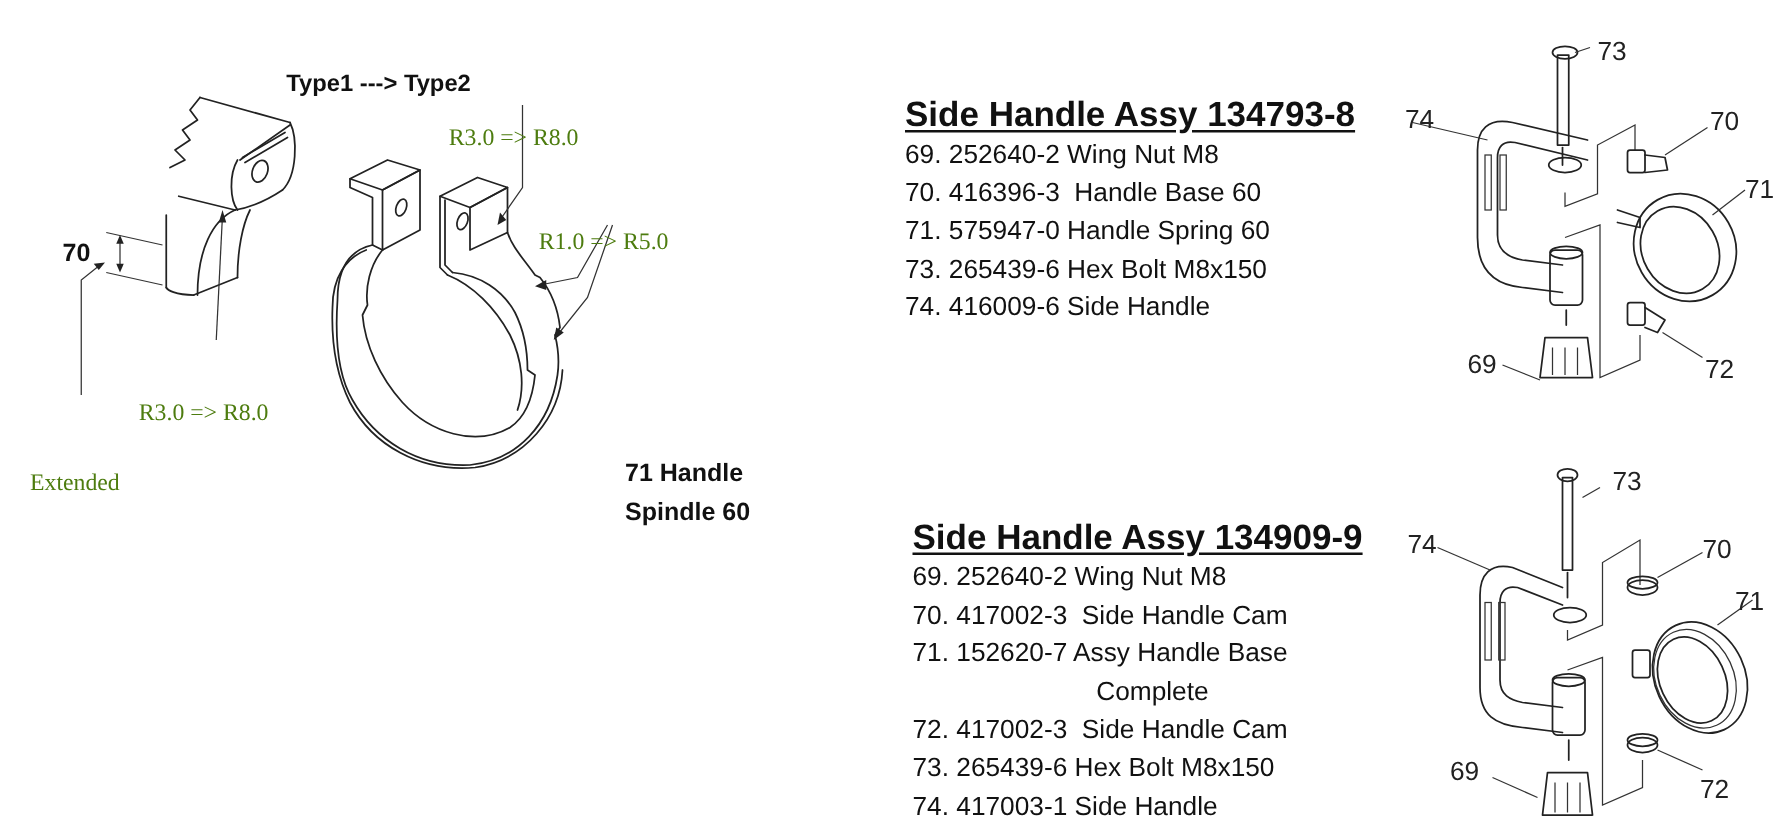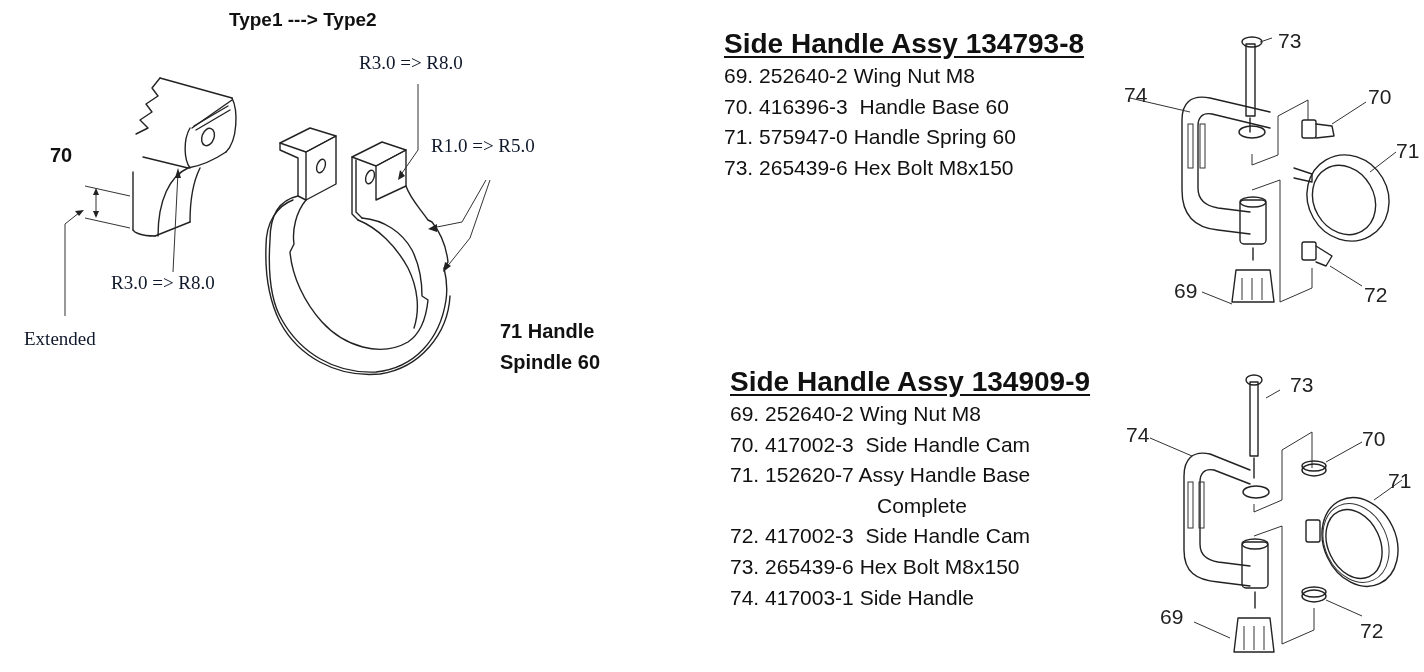--- a/index.html
+++ b/index.html
@@ -1,23 +1,23 @@
 <!DOCTYPE html>
 <html><head>
   <meta charset="utf-8">
   <style>
     html, body { margin: 0; padding: 0; background: #ffffff; }
     body { width: 1424px; height: 672px; position: relative; overflow: hidden; color: #111; }
-    .abs { position: absolute; }
+    .abs { position: absolute; margin-top: 48px; }
     .sans { font-family: "Liberation Sans", sans-serif; }
     .serif { font-family: "Liberation Serif", serif; }
     .bold { font-weight: bold; }
     .h-title { font-size: 19px; }
     .lbl-bold { font-size: 20px; line-height: 31px; }
-    .serif-lbl { font-size: 19px; color: #0f172a; }
+    .serif-lbl { font-size: 19px; color: #4d7c0f; }
     .assy-title { font-size: 28px; font-weight: bold; text-decoration: underline; text-underline-offset: 3px; white-space: nowrap; }
     .parts-list { list-style: none; margin: 0; padding: 0; }
     .parts-list li { font-size: 21px; line-height: 30.6px; white-space: nowrap; }
     .parts-list .cont { padding-left: 147px; }
     svg { position: absolute; overflow: visible; }
     .ln { fill: none; stroke: #222; stroke-width: 1.4; stroke-linejoin: round; stroke-linecap: round; }
     .ln-thin { fill: none; stroke: #333; stroke-width: 1; }
     .callout { font-family: "Liberation Sans", sans-serif; font-size: 21px; fill: #222; }
   </style>
 </head>
@@ -100,20 +100,21 @@
   <div>Spindle 60</div>
 </div>
 
 <div class="abs sans" style="left:724px; top:28px;">
   <div class="assy-title" style="margin-bottom:1px;">Side Handle Assy 134793-8</div>
   <ul class="parts-list">
     <li><span>69.</span> <span>252640-2</span> <span>Wing Nut M8</span></li>
     <li><span>70.</span> <span>416396-3</span> <span style="white-space:pre"> Handle Base 60</span></li>
     <li><span>71.</span> <span>575947-0</span> <span>Handle Spring 60</span></li>
     <li><span>73.</span> <span>265439-6</span> <span>Hex Bolt M8x150</span></li>
+    <li><span>74.</span> <span>416009-6</span> <span>Side Handle</span></li>
   </ul>
 </div>
 
 <svg style="left:1100px;top:20px;" width="324" height="310">
 
   <ellipse class="ln" cx="152" cy="22" rx="10" ry="5"></ellipse>
   <rect class="ln" x="146" y="24" width="9" height="72"></rect>
   <line class="ln" x1="150" y1="98" x2="150" y2="112"></line>
   <line class="ln-thin" x1="160" y1="22" x2="172" y2="18"></line>
   <text class="callout" x="178" y="28">73</text>

